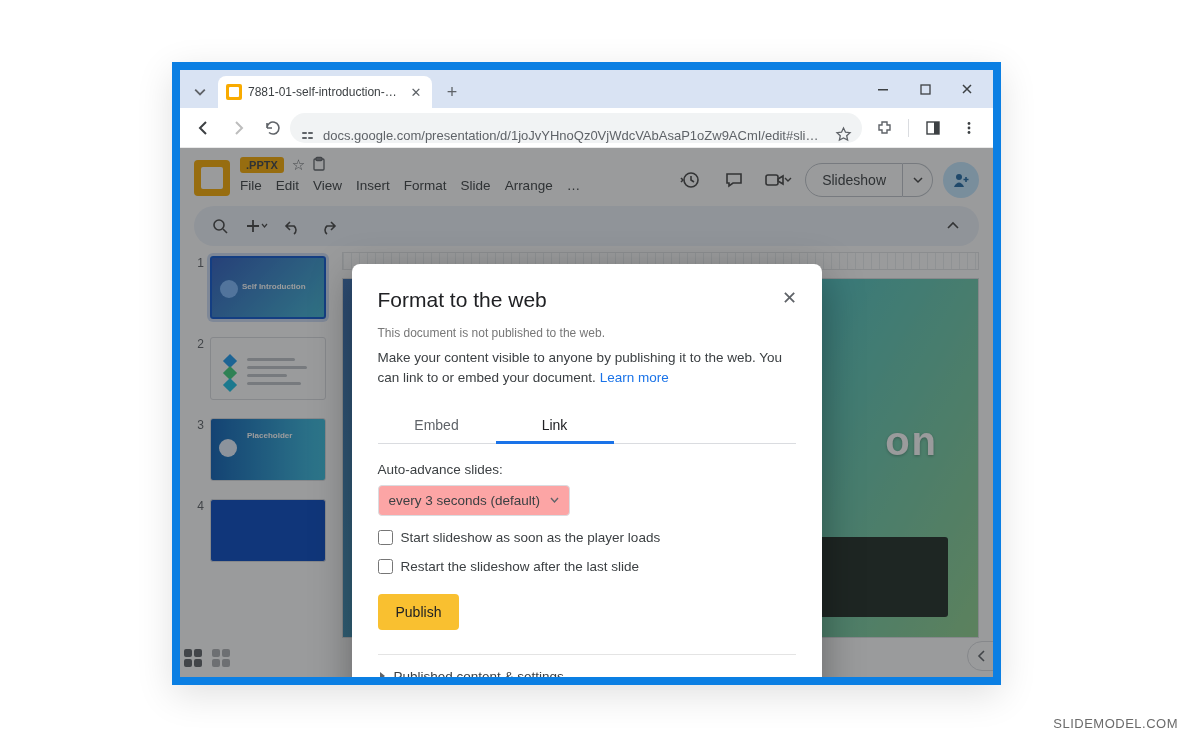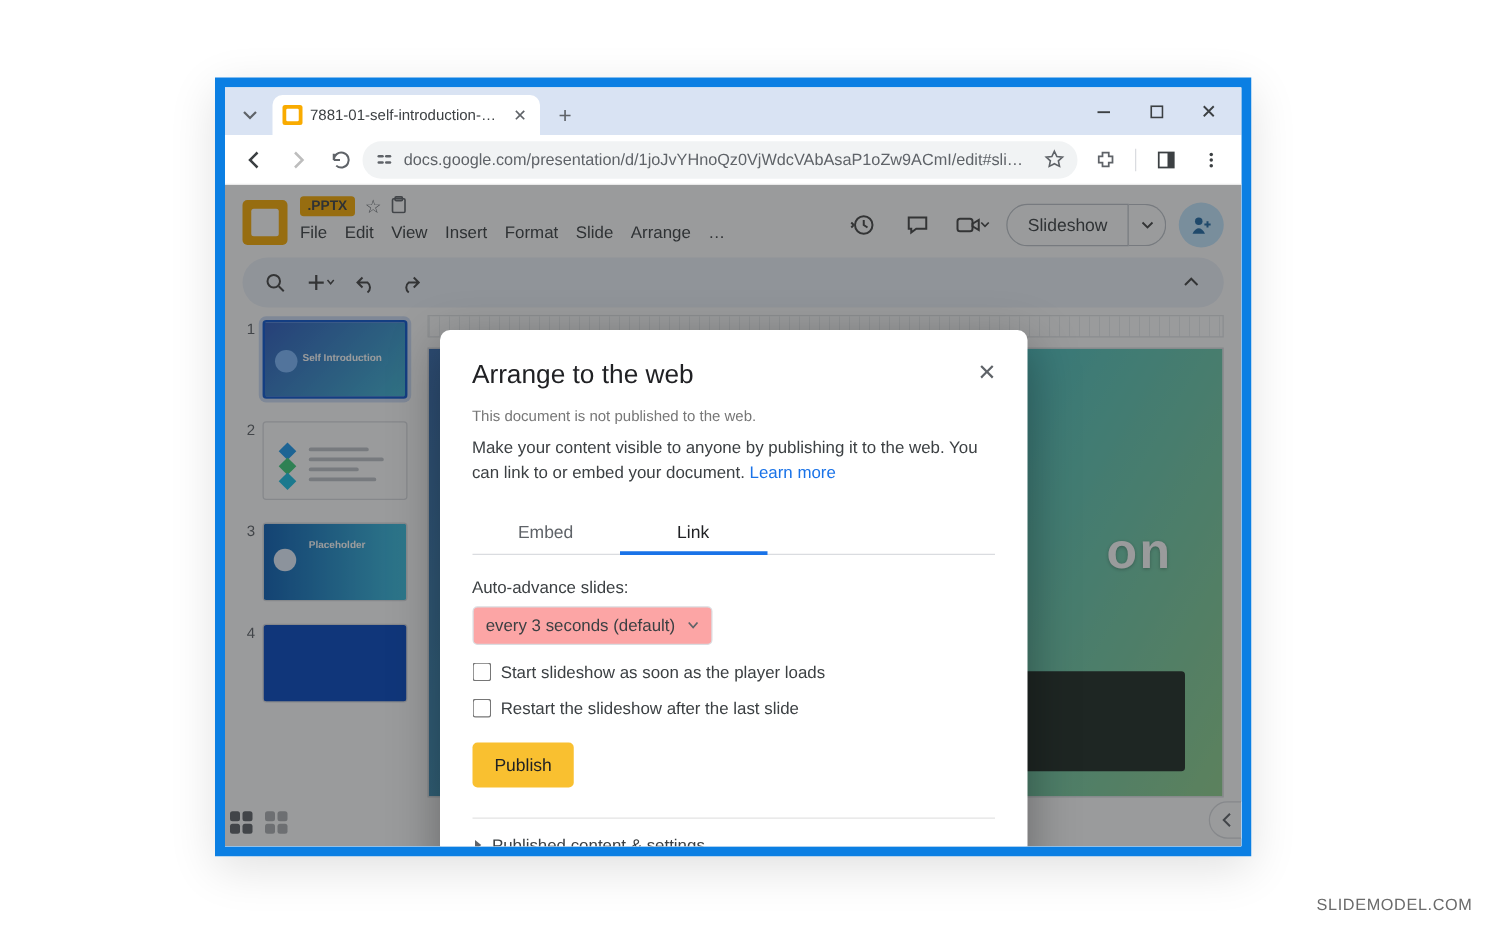--- a/index.html
+++ b/index.html
@@ -17,21 +17,21 @@
   .chip-icon::after{ content:""; position:absolute; left:3px; top:3px; width:10px; height:10px; background:#fff; border-radius:1px;}
   .tab-title { font-size: 12px; color: #3c4043; white-space: nowrap; overflow: hidden; text-overflow: ellipsis; flex:1;}
   .tab-close { width: 16px; height: 16px; display:flex; align-items:center; justify-content:center; color:#5f6368; font-size: 13px; cursor:pointer; border-radius:50%; }
   .new-tab { width: 28px; height: 28px; display:flex; align-items:center; justify-content:center; color:#5f6368; font-size:18px; margin-left:6px; margin-bottom:2px; cursor:pointer;}
   .win-controls { position:absolute; right:6px; top:0; height:38px; display:flex; align-items:center; gap:2px;}
   .win-btn { width:40px; height:30px; display:flex; align-items:center; justify-content:center; color:#3c4043; font-size:14px; cursor:pointer;}
 
   .addressbar { height: 40px; background: #fff; display:flex; align-items:center; padding: 0 8px; gap:2px; border-bottom:1px solid #e9e9e9;}
   .nav-btn { width:32px; height:32px; display:flex; align-items:center; justify-content:center; color:#5f6368; cursor:pointer; border-radius:50%; }
   .nav-btn.disabled { color:#bdbdbd; }
-  .url-pill { flex:1; height:30px; background:#f1f3f4; border-radius:15px; display:flex; align-items:center; padding:0 10px; gap:8px; color:#5f6368; font-size:13px; overflow:hidden;}
+  .url-pill { flex:1; height:30px; background:#f1f3f4; border-radius:15px; display:flex; align-items:flex-end; padding:0 10px; gap:8px; color:#5f6368; font-size:13px; overflow:hidden;}
   .url-text { flex:1; white-space:nowrap; overflow:hidden; text-overflow:ellipsis;}
   .ext-icons { display:flex; align-items:center; gap:4px; margin-left:4px;}
   .divider { width:1px; height:18px; background:#dadce0; margin:0 4px;}
 
   
   .app { flex:1; background:#fff; display:flex; flex-direction:column; position:relative; overflow:hidden;}
   .app-header { display:flex; padding: 8px 14px 0 14px; gap:10px; align-items:flex-start;}
   .app-logo { width:36px; height:36px; background:#f9ab00; border-radius:4px; margin-top:4px; position:relative; flex-shrink:0;}
   .app-logo::after { content:""; position:absolute; left:7px; top:7px; width:22px; height:22px; background:#fff; border-radius:2px;}
   .title-block { flex:1; min-width:0;}
@@ -347,21 +347,21 @@
           <div class="collapse-fab">
             <svg width="10" height="12">
                 <path d="M7 1L2 6l5 5" stroke="#5f6368" stroke-width="1.6" fill="none"></path>
               </svg>
           </div>
         </div>
 
         <div class="scrim"></div>
         <div class="dialog">
           <div class="close-x">✕</div>
-          <h2>Arrange to the web</h2>
+          <h2>Format to the web</h2>
           <div class="status-line">This document is not published to the web.</div>
           <div class="desc">
             <span>Make your content visible to anyone by publishing it to the web. You can link to or embed your document. </span><a>Learn more</a>
           </div>
           <div class="tabs">
             <div class="tab-cell">Embed</div>
             <div class="tab-cell active">Link</div>
           </div>
           <div class="field-label">Auto-advance slides:</div>
           <div class="select">

